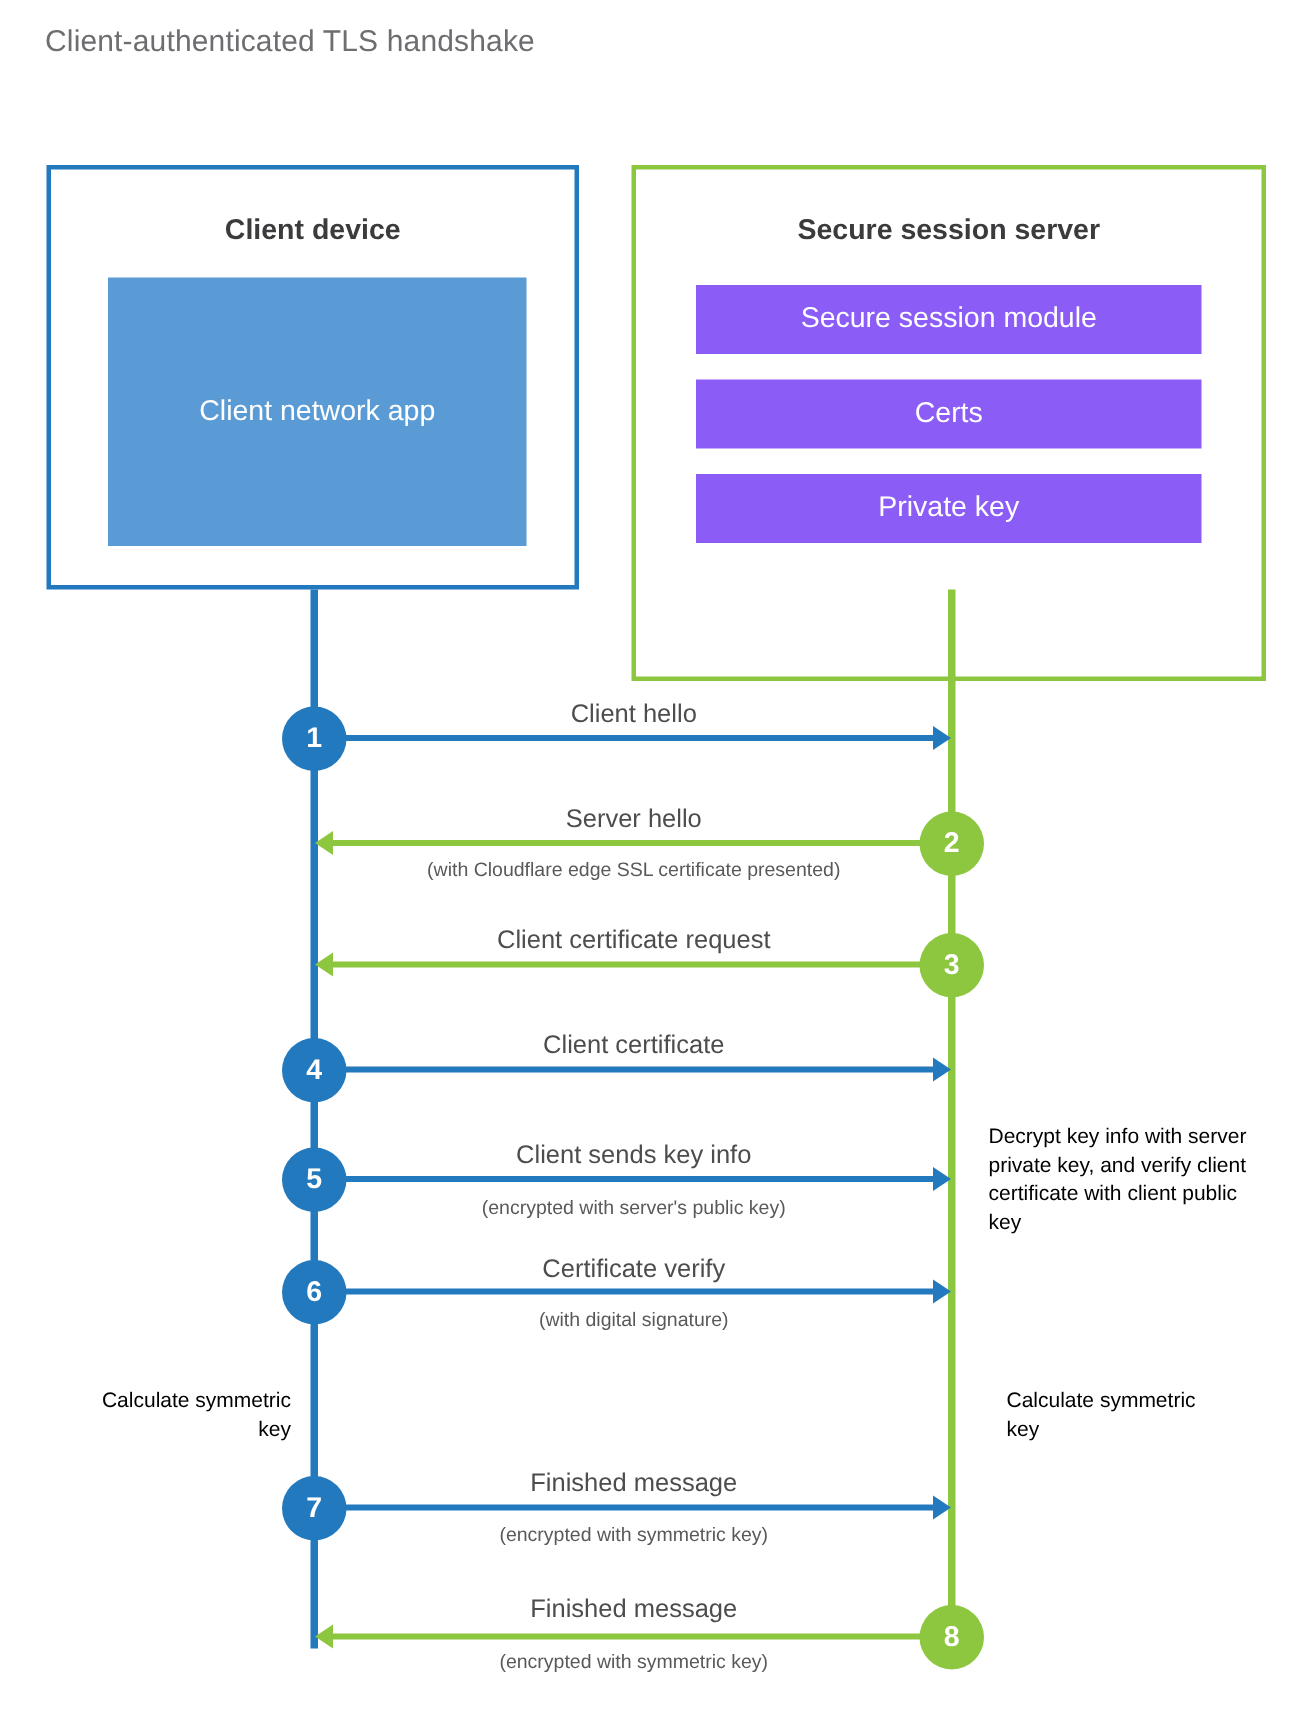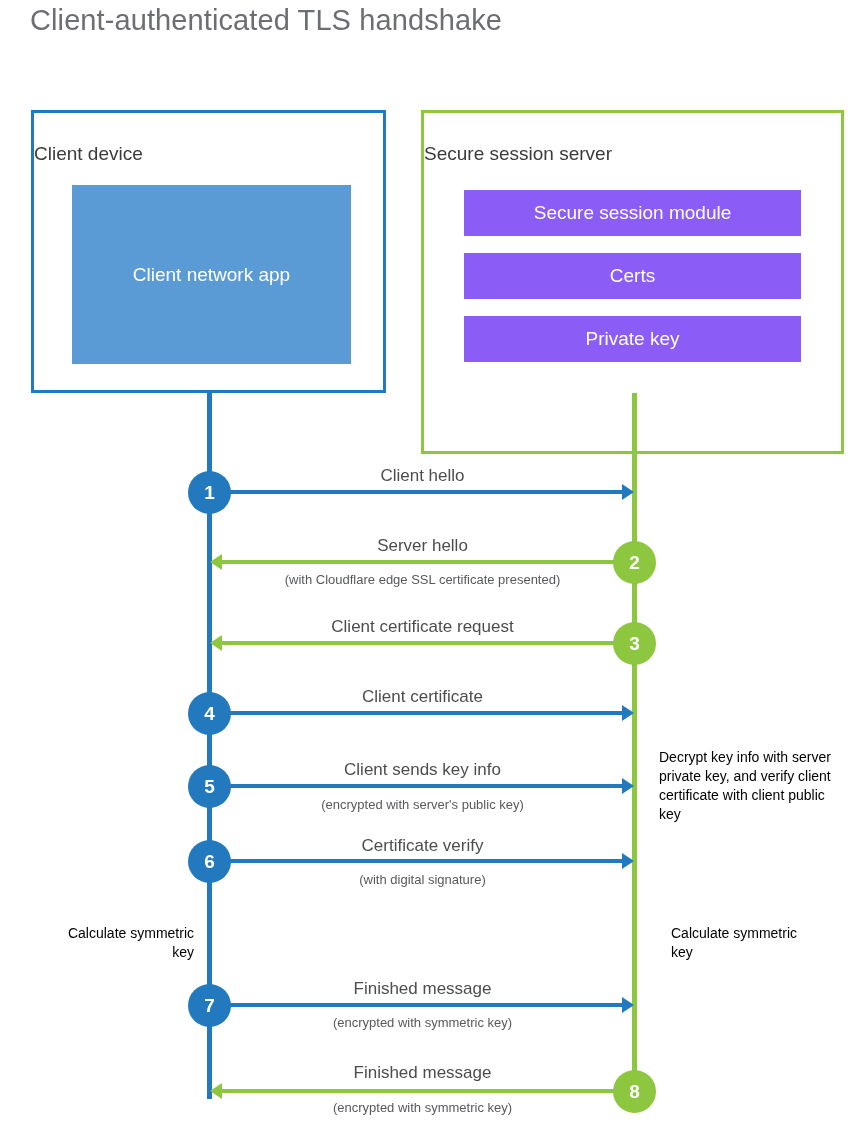--- a/index.html
+++ b/index.html
@@ -16,22 +16,22 @@
     width: 865px;
     height: 1146px;
     background: #ffffff;
     overflow: hidden;
   }
 
   
   #title {
     position: absolute;
     left: 30px;
-    top: 4px;
-    font-size: 29px;
+    top: 17px;
+    font-size: 20px;
     font-weight: 400;
     color: #6d6e71;
     letter-spacing: 0.1px;
     white-space: nowrap;
   }
 
   
   .party-box {
     position: absolute;
     background: #ffffff;
@@ -49,23 +49,23 @@
     top: 110px;
     width: 423px;
     height: 344px;
     border: 3px solid #8dc63f;
   }
   .party-title {
     position: absolute;
     left: 0;
     right: 0;
     top: 30px;
-    text-align: left;
-    font-size: 19px;
-    font-weight: normal;
+    text-align: center;
+    font-size: 19px;
+    font-weight: bold;
     color: #3b3b3d;
   }
 
   
   #client-app {
     position: absolute;
     left: 38px;
     top: 72px;
     width: 279px;
     height: 179px;

